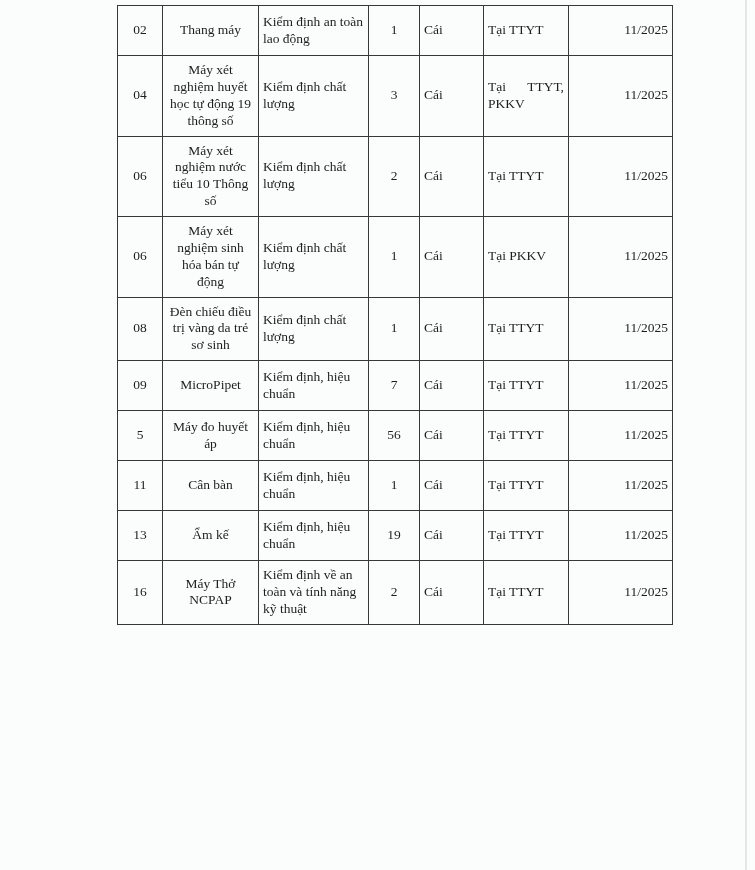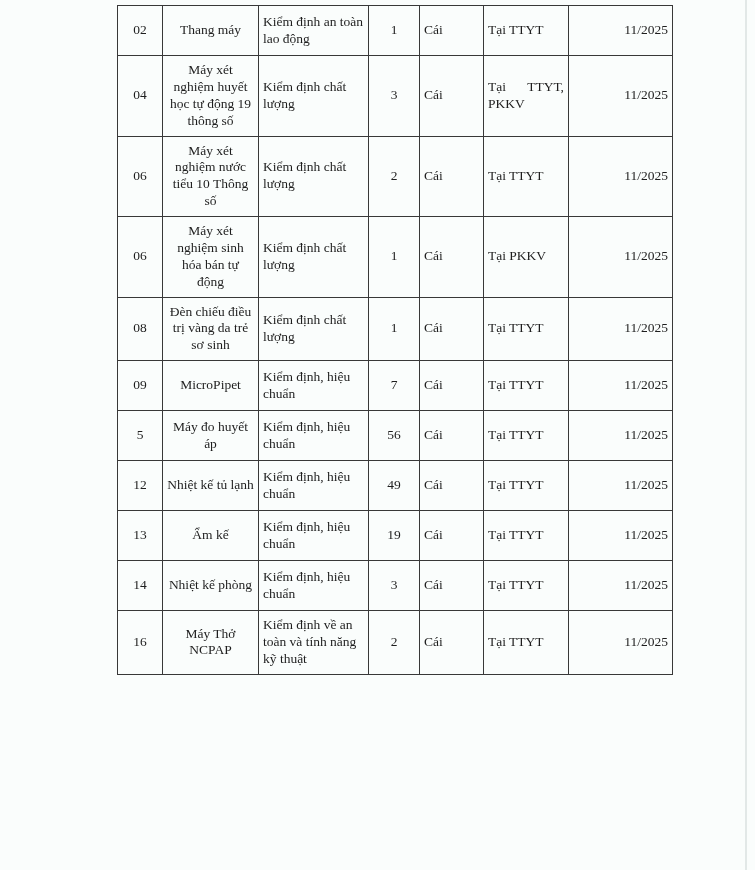--- a/index.html
+++ b/index.html
@@ -157,50 +157,41 @@
   <tr>
     <td class="c-stt">5</td>
     <td class="c-name">Máy đo huyết áp</td>
     <td class="c-type">Kiểm định, hiệu chuẩn</td>
     <td class="c-qty">56</td>
     <td class="c-unit">Cái</td>
     <td class="c-loc">Tại TTYT</td>
     <td class="c-date">11/2025</td>
   </tr>
 
-
-  <tr>
-    <td class="c-stt">12</td>
-    <td class="c-name">Nhiệt kế tủ lạnh</td>
-    <td class="c-type">Kiểm định, hiệu chuẩn</td>
-    <td class="c-qty">49</td>
-    <td class="c-unit">Cái</td>
-    <td class="c-loc">Tại TTYT</td>
-    <td class="c-date">11/2025</td>
-  </tr>
+  <tr>
+    <td class="c-stt">11</td>
+    <td class="c-name">Cân bàn</td>
+    <td class="c-type">Kiểm định, hiệu chuẩn</td>
+    <td class="c-qty">1</td>
+    <td class="c-unit">Cái</td>
+    <td class="c-loc">Tại TTYT</td>
+    <td class="c-date">11/2025</td>
+  </tr>
+
 
   <tr>
     <td class="c-stt">13</td>
     <td class="c-name">Ẩm kế</td>
     <td class="c-type">Kiểm định, hiệu chuẩn</td>
     <td class="c-qty">19</td>
     <td class="c-unit">Cái</td>
     <td class="c-loc">Tại TTYT</td>
     <td class="c-date">11/2025</td>
   </tr>
 
-  <tr>
-    <td class="c-stt">14</td>
-    <td class="c-name">Nhiệt kế phòng</td>
-    <td class="c-type">Kiểm định, hiệu chuẩn</td>
-    <td class="c-qty">3</td>
-    <td class="c-unit">Cái</td>
-    <td class="c-loc">Tại TTYT</td>
-    <td class="c-date">11/2025</td>
-  </tr>
 
 
   <tr>
     <td class="c-stt">16</td>
     <td class="c-name">Máy Thở NCPAP</td>
     <td class="c-type">Kiểm định về an toàn và tính năng kỹ thuật</td>
     <td class="c-qty">2</td>
     <td class="c-unit">Cái</td>
     <td class="c-loc">Tại TTYT</td>
     <td class="c-date">11/2025</td>

